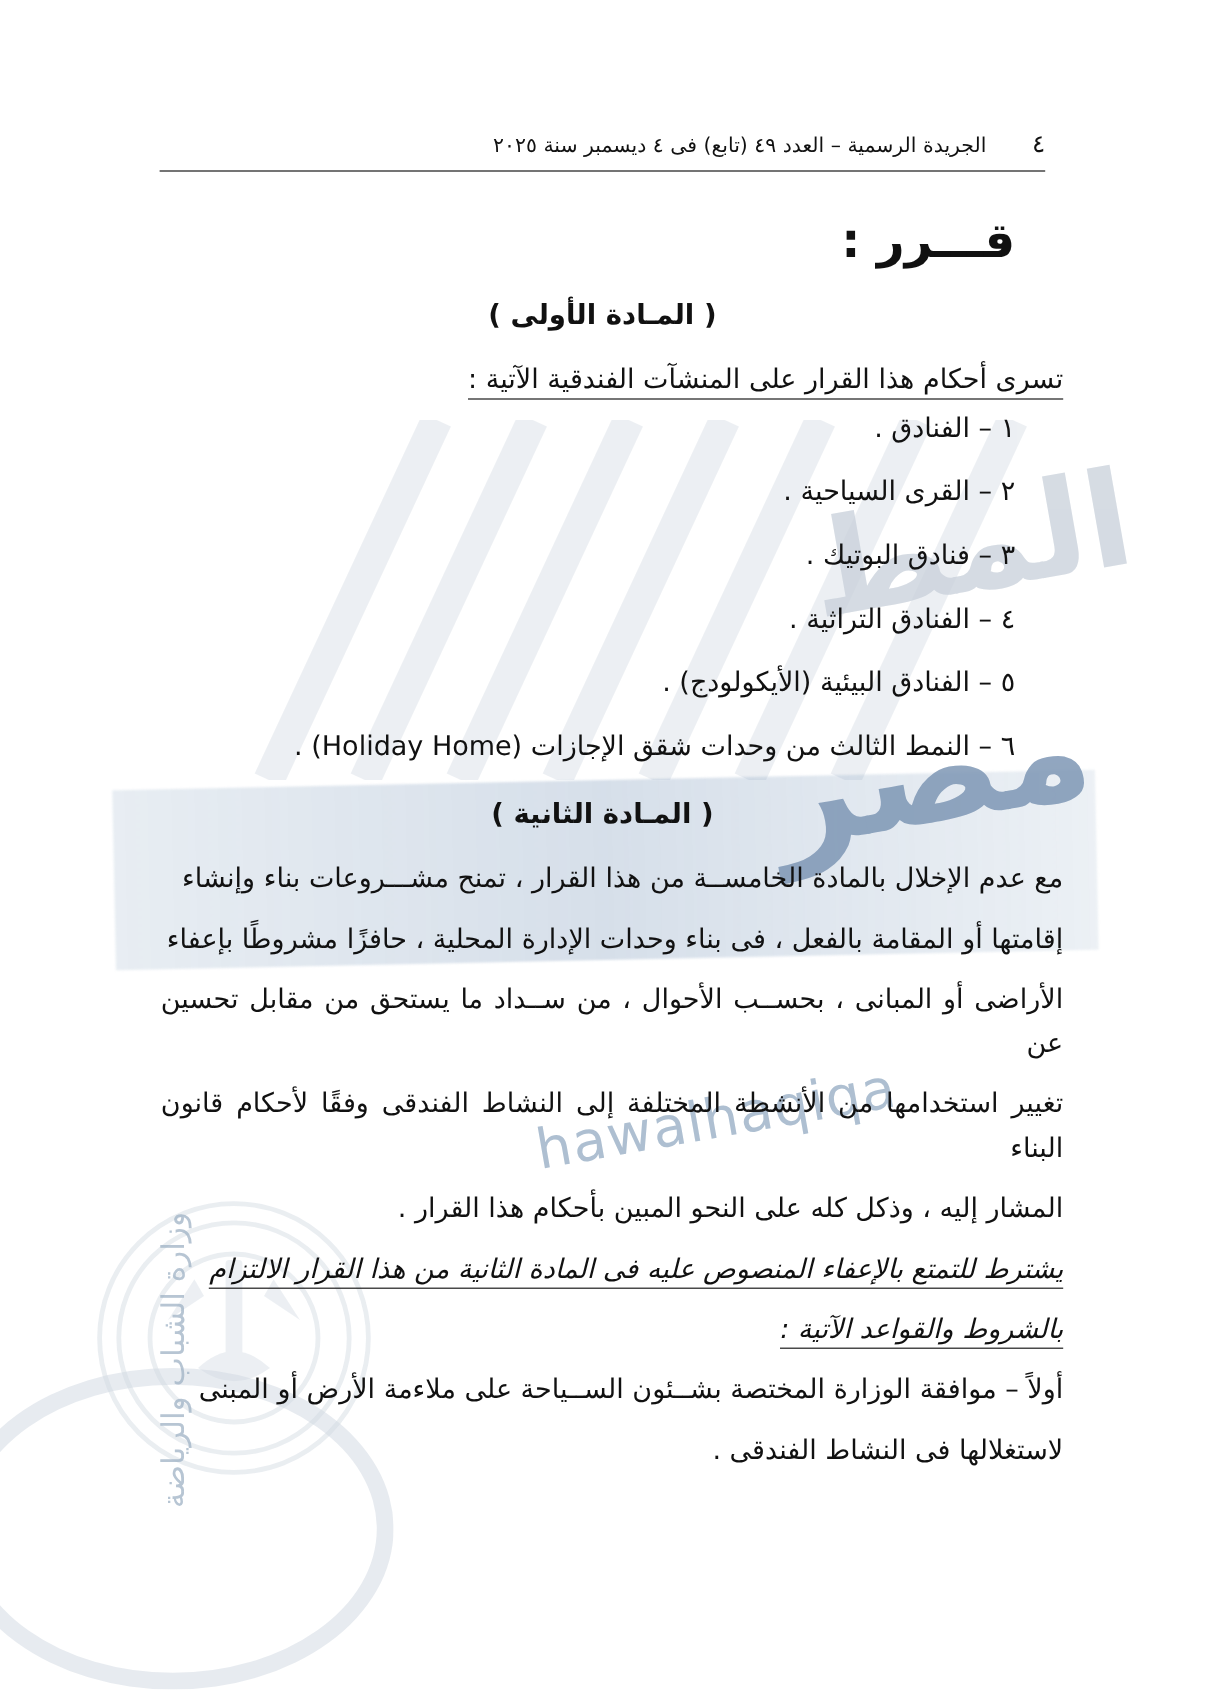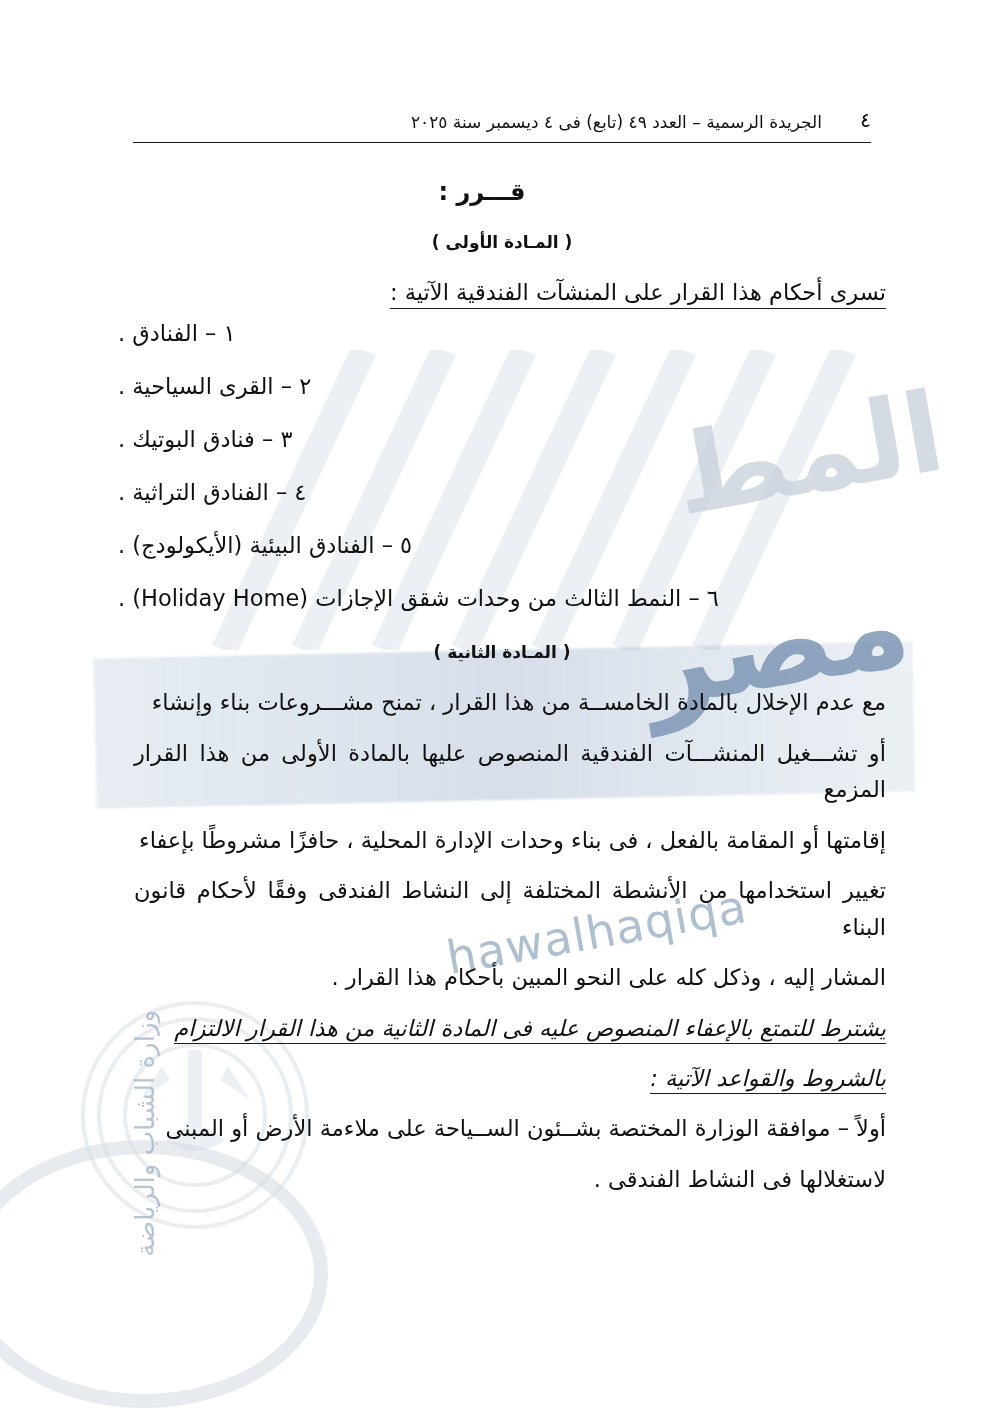--- a/index.html
+++ b/index.html
@@ -139,31 +139,30 @@
   }
 
   .content {
     position: absolute;
     top: 178px;
     right: 118px;
     left: 118px;
   }
 
   .decided {
-    text-align: center;
-    font-size: 24px;
+    font-size: 40px;
     font-weight: bold;
     letter-spacing: 3px;
     margin: 0 0 26px 0;
     padding-right: 40px;
   }
 
   .article-head {
     text-align: center;
-    font-size: 17px;
+    font-size: 23px;
     font-weight: bold;
     margin: 30px 0 22px 0;
     letter-spacing: .5px;
   }
   .article-head.first { margin-top: 6px; }
 
   .para {
     font-size: 22.5px;
     line-height: 1.62;
     text-align: justify;
@@ -178,21 +177,21 @@
   }
 
   .list {
     list-style: none;
     margin: 10px 0 4px 0;
     padding: 0;
   }
   .list li {
     font-size: 22.5px;
     line-height: 1.2;
-    text-align: left;
+    text-align: right;
     margin: 0 0 26px 0;
     padding-right: 40px;
   }
 
   .body-block .para { margin-bottom: 14px; }
 
   .under-line {
     border-bottom: 1.4px solid #1d1d1d;
     padding-bottom: 2px;
     font-style: italic;
@@ -259,22 +258,22 @@
       <li>٢ – القرى السياحية .</li>
       <li>٣ – فنادق البوتيك .</li>
       <li>٤ – الفنادق التراثية .</li>
       <li>٥ – الفنادق البيئية (الأيكولودج) .</li>
       <li>٦ – النمط الثالث من وحدات شقق الإجازات (Holiday Home) .</li>
     </ul>
 
     <div class="article-head">( المـادة الثانية )</div>
     <div class="body-block">
       <p class="para">مع عدم الإخلال بالمادة الخامســة من هذا القرار ، تمنح مشـــروعات بناء وإنشاء</p>
-      <p class="para">أو تشـــغيل المنشـــآت الفندقية المنصوص عليها بالمادة الأولى من هذا القرار المزمع</p>
       <p class="para">إقامتها أو المقامة بالفعل ، فى بناء وحدات الإدارة المحلية ، حافزًا مشروطًا بإعفاء</p>
+      <p class="para">الأراضى أو المبانى ، بحســب الأحوال ، من ســداد ما يستحق من مقابل تحسين عن</p>
       <p class="para">تغيير استخدامها من الأنشطة المختلفة إلى النشاط الفندقى وفقًا لأحكام قانون البناء</p>
       <p class="para">المشار إليه ، وذكل كله على النحو المبين بأحكام هذا القرار .</p>
     </div>
 
     <div class="body-block">
       <p class="para">
         <span class="under-line">يشترط للتمتع بالإعفاء المنصوص عليه فى المادة الثانية من هذا القرار الالتزام</span>
       </p>
       <p class="para">
         <span class="under-line">بالشروط والقواعد الآتية :</span>

